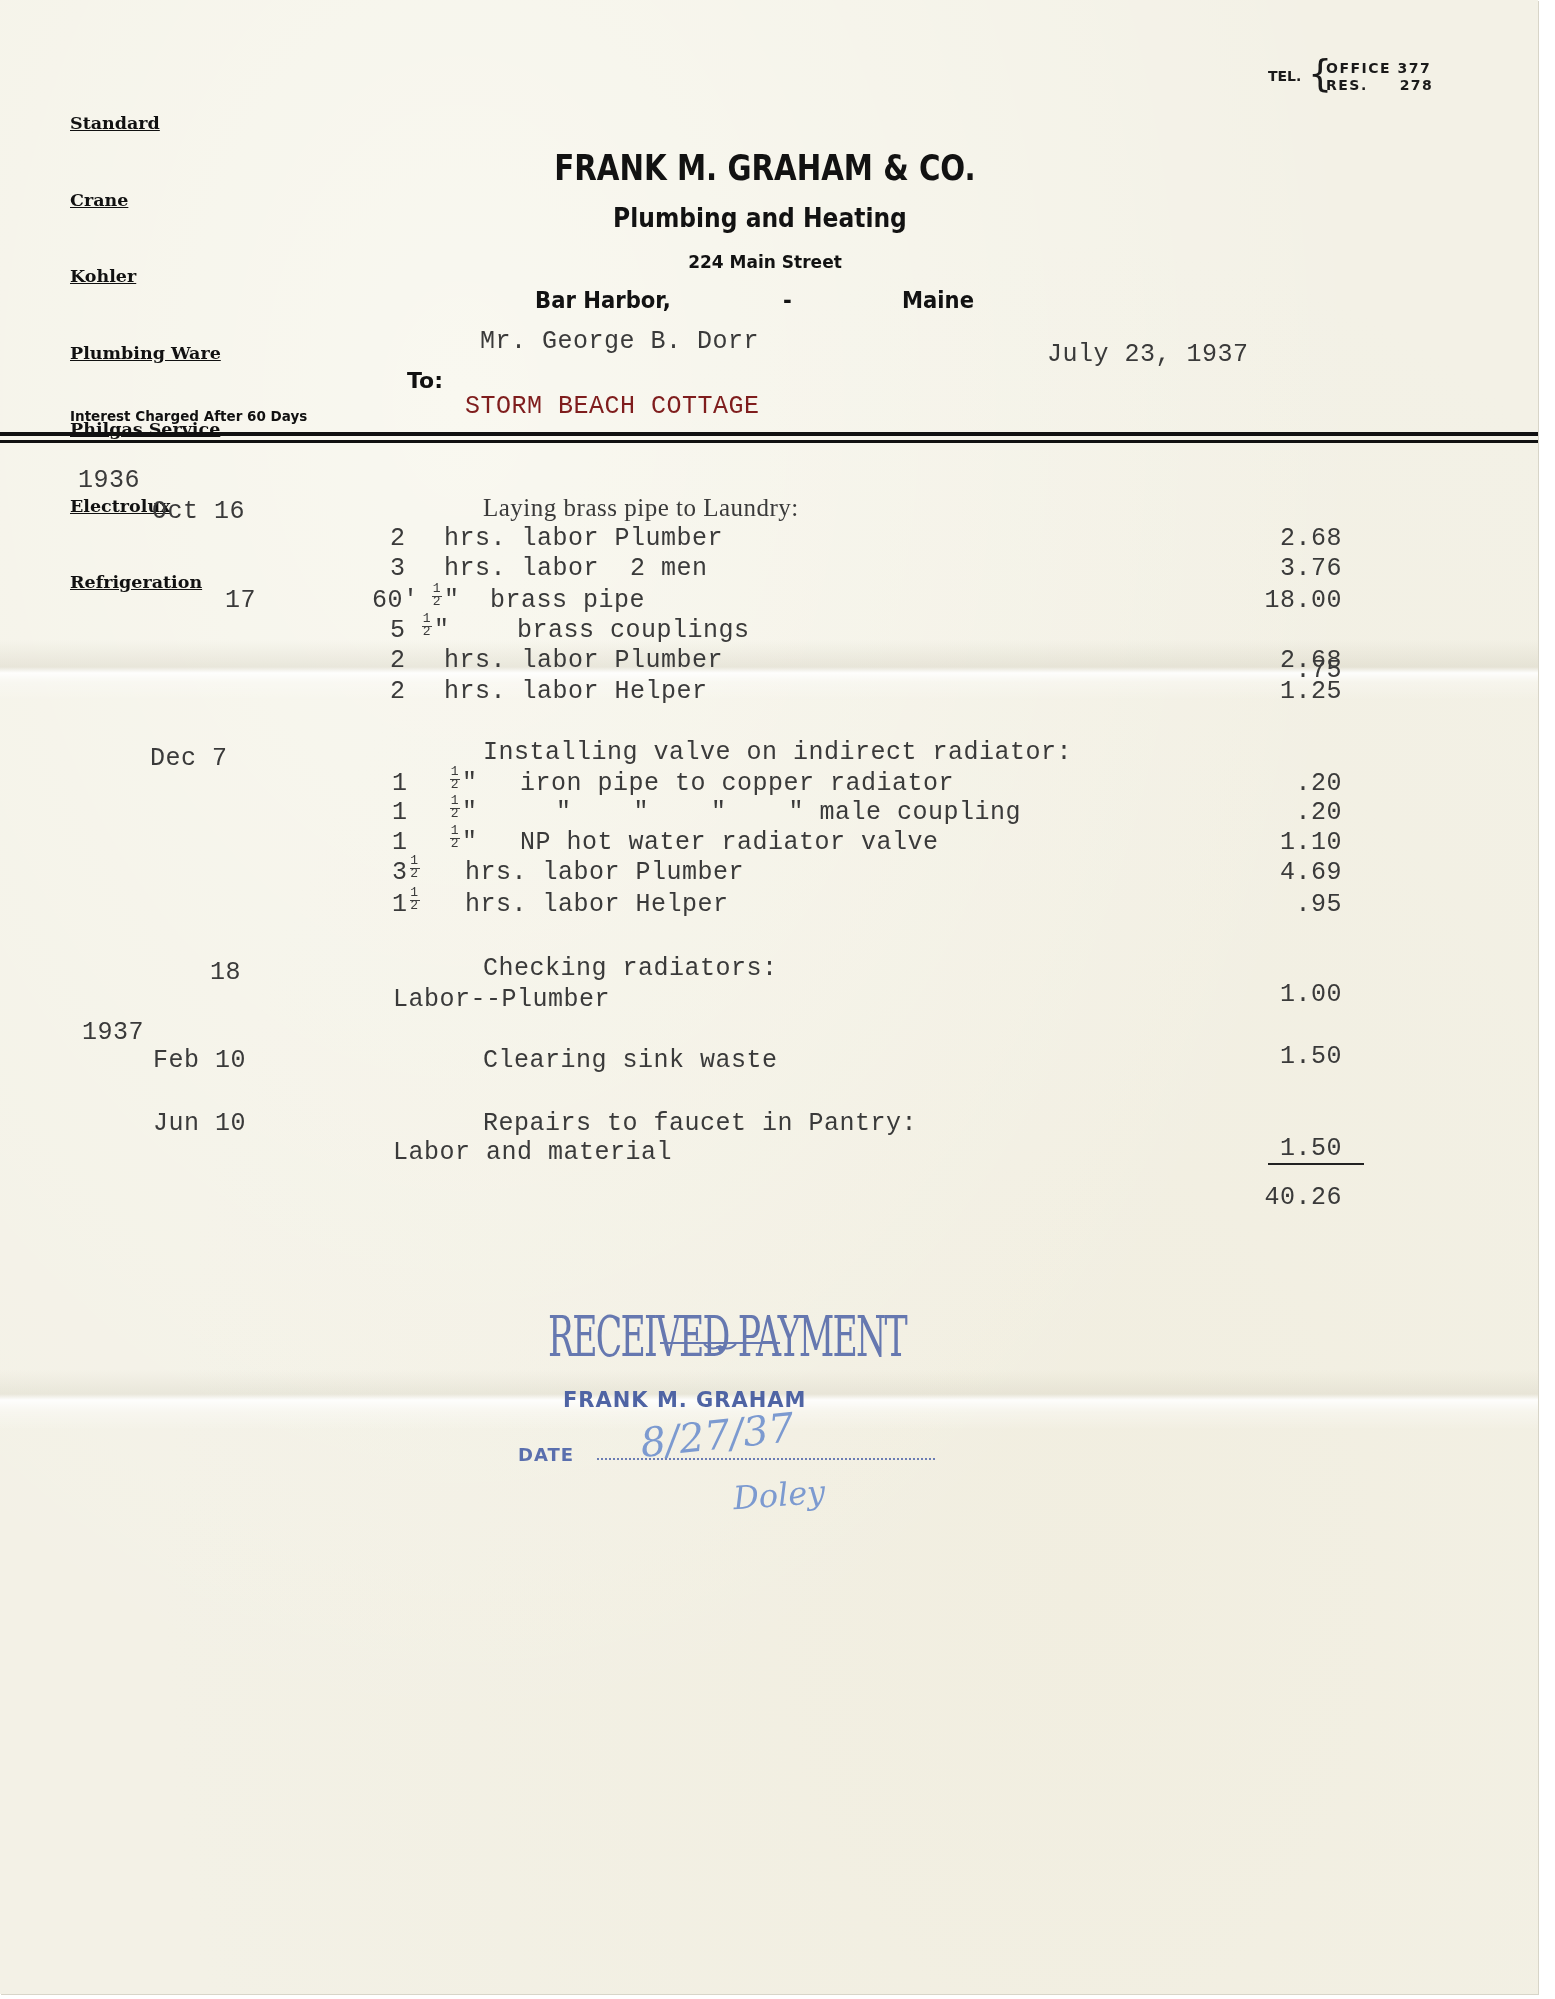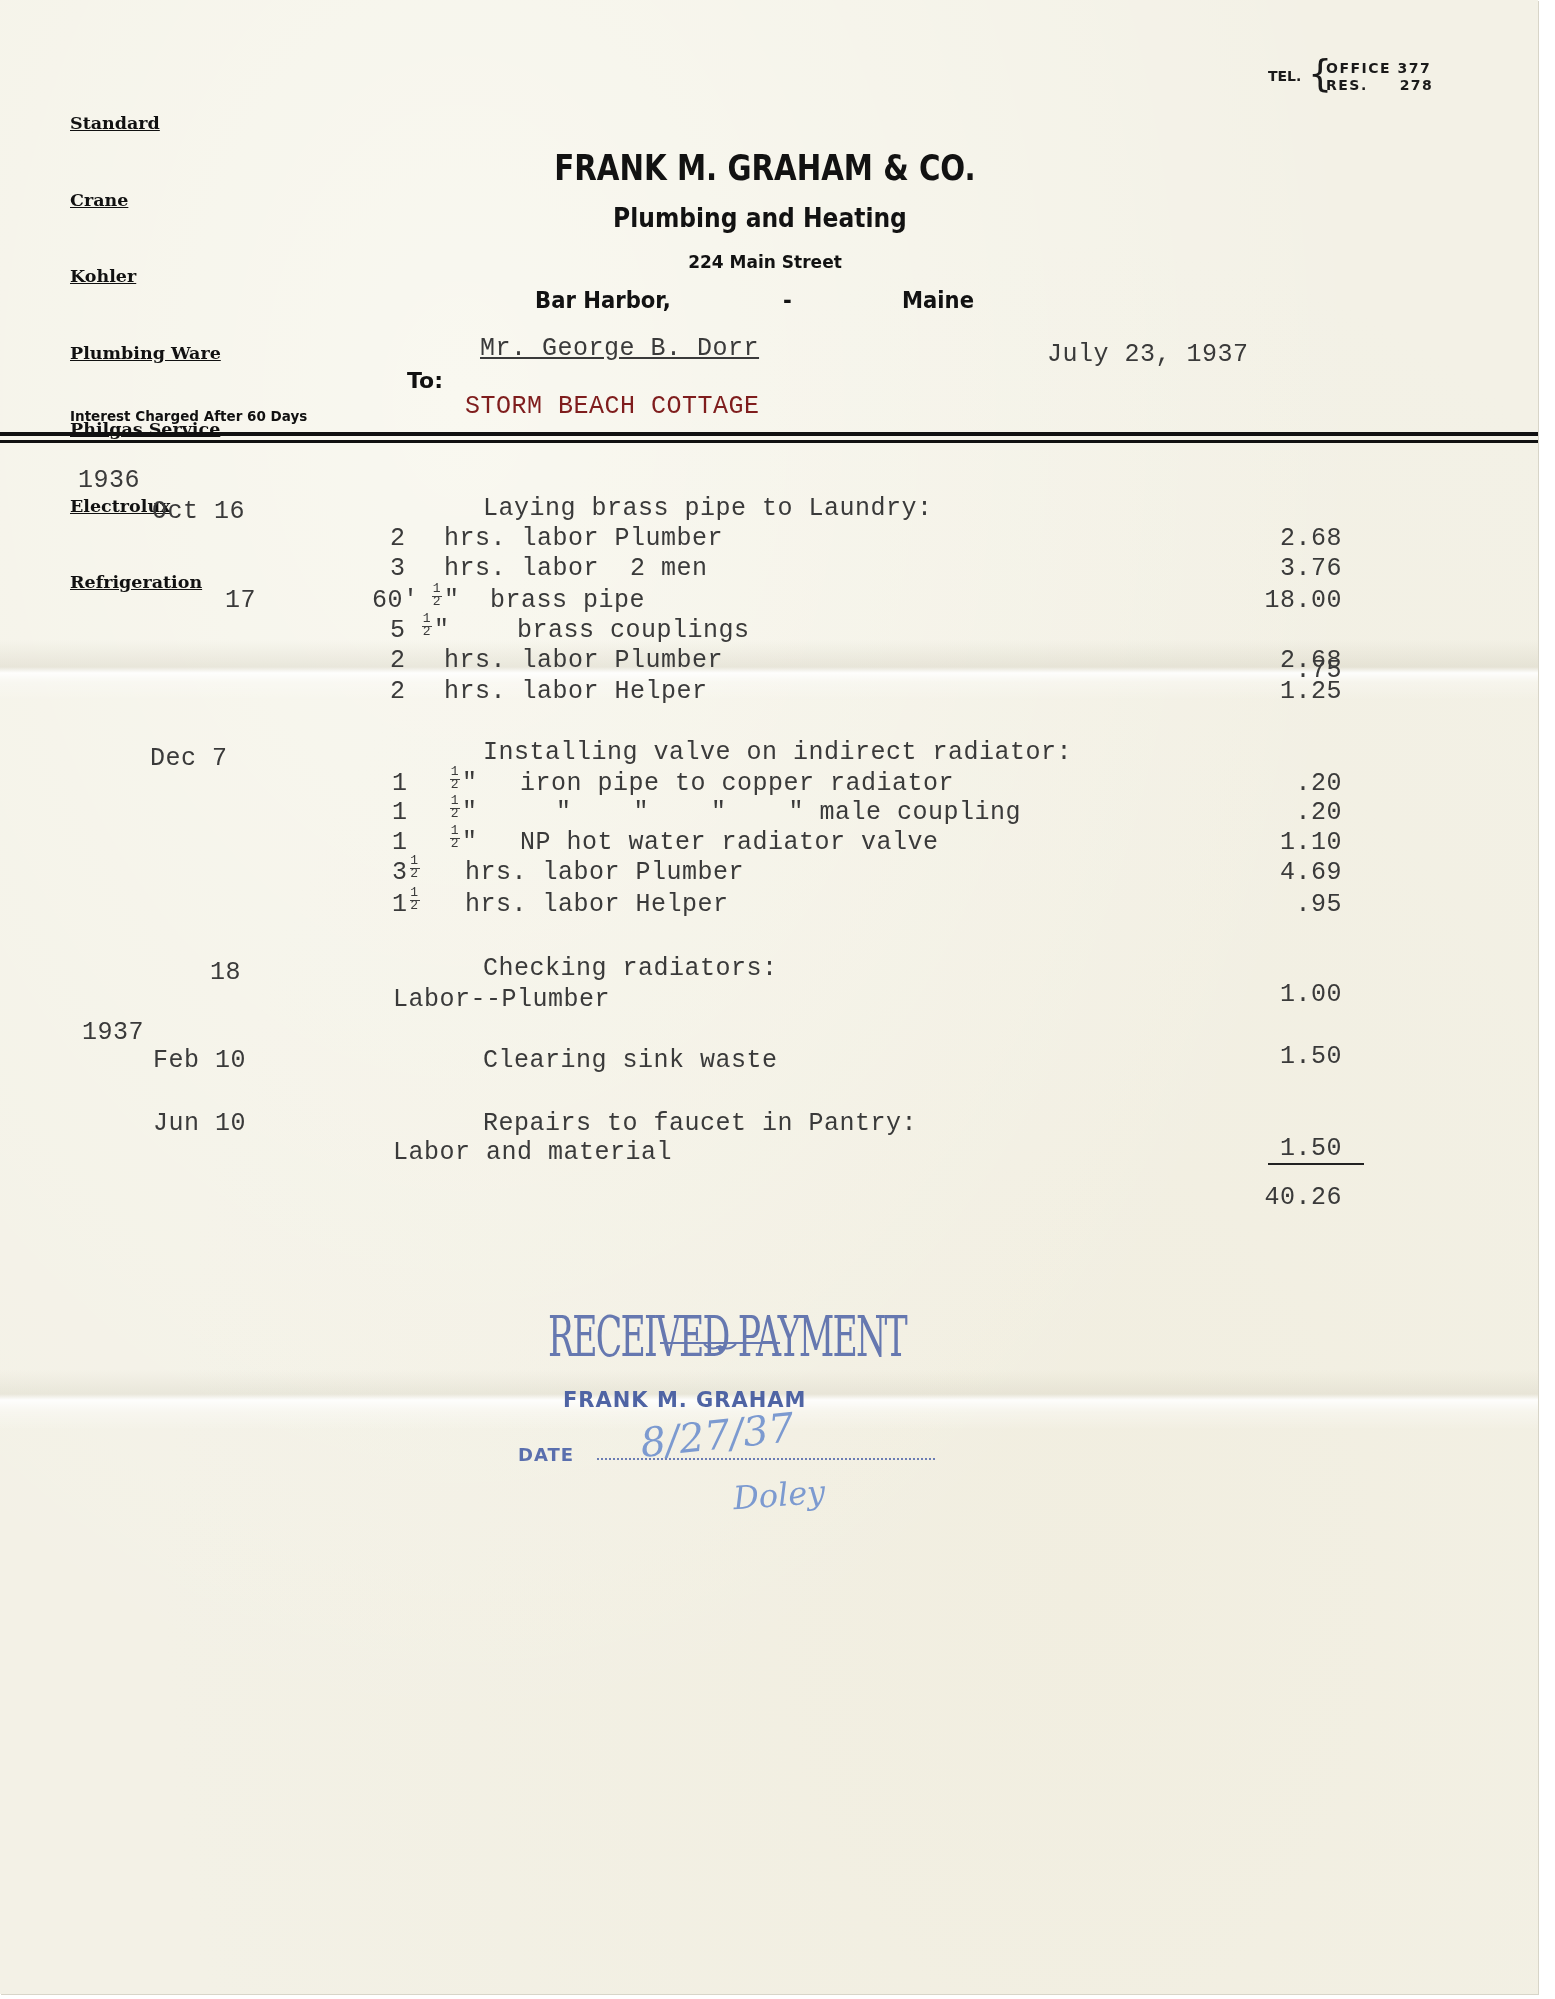--- a/index.html
+++ b/index.html
@@ -80,30 +80,30 @@
 </div>
 
 <div class="abs co-name">FRANK M. GRAHAM &amp; CO.</div>
 <div class="abs co-sub">Plumbing and Heating</div>
 <div class="abs co-street">224 Main Street</div>
 <div class="abs co-city" style="left:535px;">Bar Harbor,</div>
 <div class="abs co-city" style="left:783px;">-</div>
 <div class="abs co-city" style="left:902px;">Maine</div>
 
 <div class="abs to-label sans-bold">To:</div>
-<div class="abs type" style="left:480px; top:334px;text-decoration:underline;">Mr. George B. Dorr</div>
+<div class="abs type" style="left:480px; top:327px;">Mr. George B. Dorr</div>
 <div class="abs type" style="left:1047px; top:340px;">July 23, 1937</div>
 <div class="abs interest sans-bold">Interest Charged After 60 Days</div>
 <div class="abs type" style="left:465px; top:392px; color:#7f1d1d;font-family:Liberation Mono, monospace;">STORM BEACH COTTAGE</div>
 <div class="rule r1"></div>
 <div class="rule r2"></div>
 
 <div class="abs type" style="left:78px; top:466px;">1936</div>
 <div class="abs type" style="left:152px; top:497px;">Oct 16</div>
-<div class="abs type" style="left:483px; top:494px;">Laying brass pipe to Laundry:</div>
+<div class="abs type" style="left:483px; top:494px;font-family:Liberation Serif, serif;">Laying brass pipe to Laundry:</div>
 
 <div class="abs type" style="left:390px; top:524px;">2</div>
 <div class="abs type" style="left:444px; top:524px;">hrs. labor Plumber</div>
 <div class="amount type" style="top:524px;">2.68</div>
 
 <div class="abs type" style="left:390px; top:554px;">3</div>
 <div class="abs type" style="left:444px; top:554px;">hrs. labor  2 men</div>
 <div class="amount type" style="top:554px;">3.76</div>
 
 <div class="abs type" style="left:225px; top:586px;">17</div>

